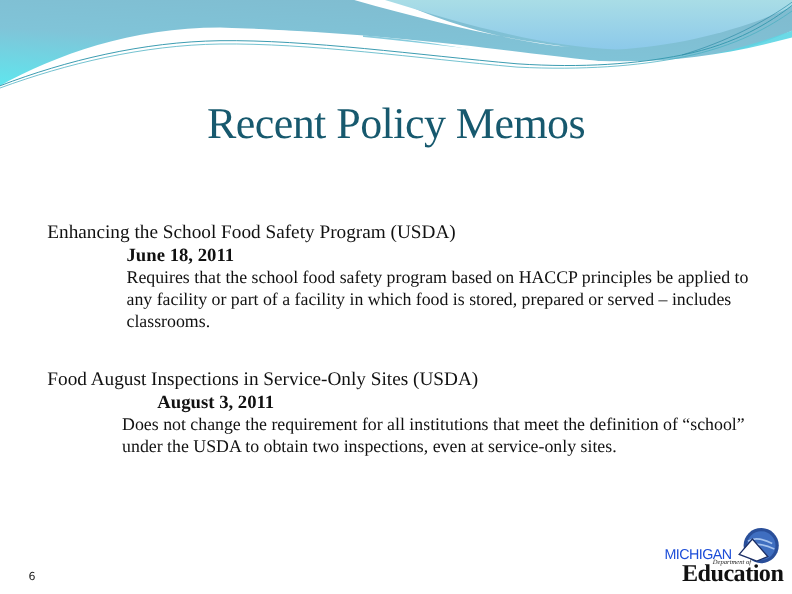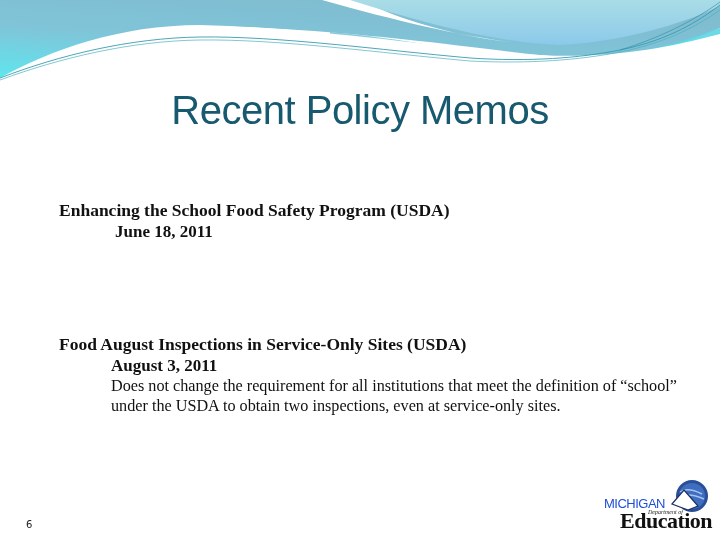--- a/index.html
+++ b/index.html
@@ -14,53 +14,52 @@
       overflow: hidden;
     }
     .banner {
       position: absolute; left: 0; top: 0;
       width: 720px; height: 100px;
     }
     .title {
       position: absolute;
       left: 0; top: 88px; width: 720px;
       text-align: center;
-      font-family: Liberation Sans, sans-serif;
+      font-family: Liberation Serif, serif;
       font-size: 40px;
       color: #17596e;
       letter-spacing: -0.5px;
     }
     .memo {
       position: absolute;
       font-family: "DejaVu Serif", serif;
       color: #111;
     }
     .memo-heading {
       font-family: "Liberation Serif", serif;
-      font-weight: bold;
+      font-weight: normal;
       font-size: 17.5px;
       white-space: nowrap;
-      margin-left: 16px;
     }
     .memo-date {
       font-family: "Liberation Serif", serif;
       font-weight: bold;
       font-size: 17px;
       margin-top: 1px;
     }
     .memo-desc {
       font-family: "Liberation Serif", serif;
       font-size: 16.2px;
       line-height: 20px;
     }
     #memo1 { left: 43px; top: 200px; }
     #memo1 .memo-date { margin-left: 72px; }
     #memo1 .memo-desc { margin-left: 72px; width: 570px; }
     #memo2 { left: 43px; top: 334px; }
-    #memo2 .memo-date { margin-left: 68px; }
+    #memo2 .memo-date { margin-left: 100px; }
     #memo2 .memo-desc { margin-left: 68px; width: 580px; }
     .page-number {
       position: absolute; left: 26px; top: 519px;
       font-family: "DejaVu Sans", sans-serif;
       font-size: 10px; color: #222;
     }
     .logo {
       position: absolute; left: 600px; top: 478px;
       width: 112px; height: 56px;
     }
@@ -121,20 +120,21 @@
     <path d="M0,78 C60,55 130,38 200,37 C280,36 380,50 470,58 C530,62 580,58 620,50 C670,40 700,20 720,5" fill="none" stroke="#3a9bb0" stroke-width="0.9"></path>
     <path d="M0,80 C60,58 130,41 200,40 C280,39 380,53 470,61 C530,64 580,60 620,52 C670,42 700,24 720,10" fill="none" stroke="#4ab0c2" stroke-width="0.7"></path>
     <path d="M620,50 C660,38 695,20 720,2" fill="none" stroke="#2b8aa4" stroke-width="0.6"></path>
   </svg>
 
   <div class="title">Recent Policy Memos</div>
 
   <div class="memo" id="memo1">
     <div class="memo-heading">Enhancing the School Food Safety Program (USDA)</div>
     <div class="memo-date">June 18, 2011</div>
+    <div class="memo-desc">Requires that the school food safety program based on HACCP principles be applied to any facility or part of a facility in which food is stored, prepared or served – includes classrooms.</div>
   </div>
 
   <div class="memo" id="memo2">
     <div class="memo-heading">Food August Inspections in Service-Only Sites (USDA)</div>
     <div class="memo-date">August 3, 2011</div>
     <div class="memo-desc">Does not change the requirement for all institutions that meet the definition of “school” under the USDA to obtain two inspections, even at service-only sites.</div>
   </div>
 
   <div class="page-number">6</div>
 

